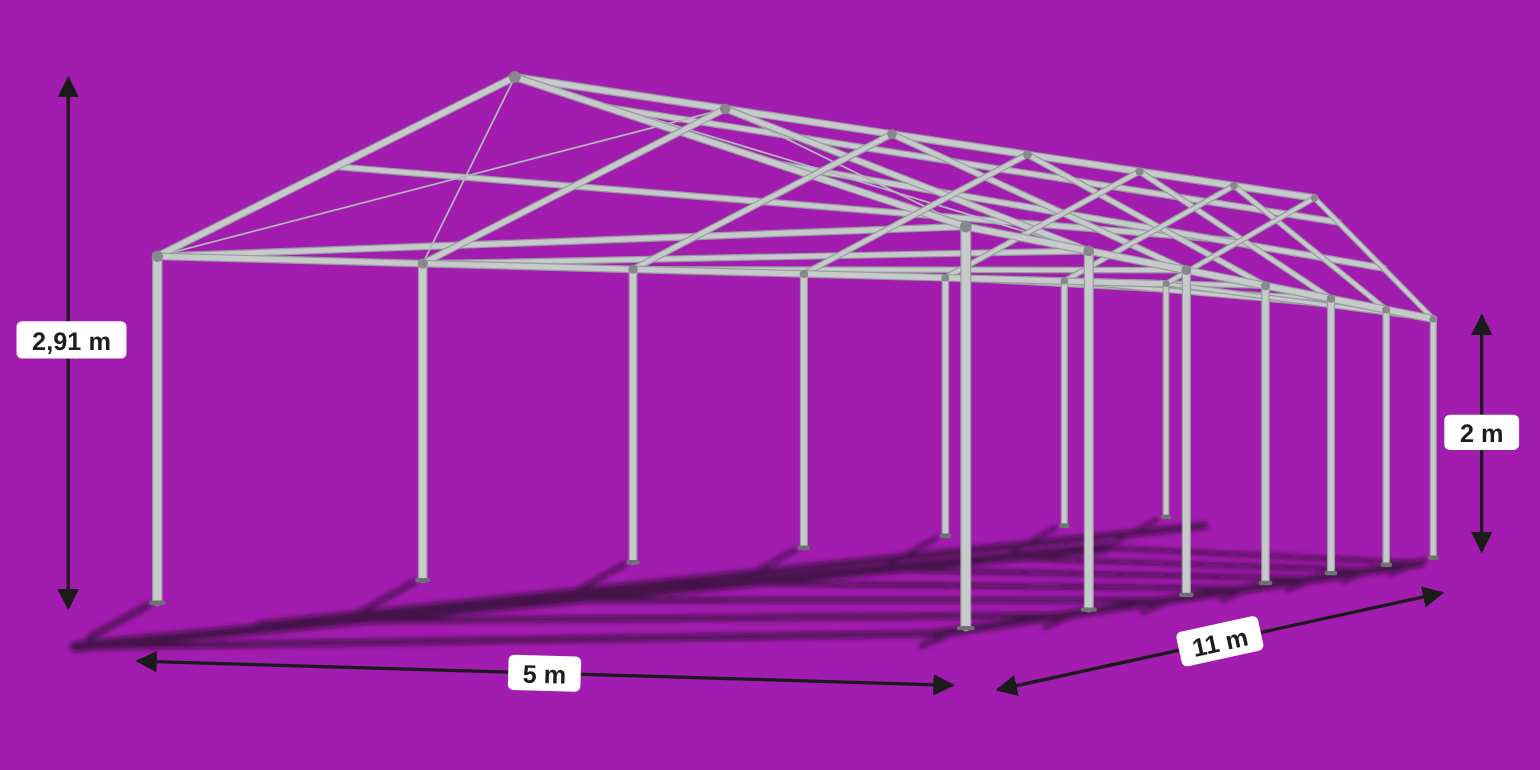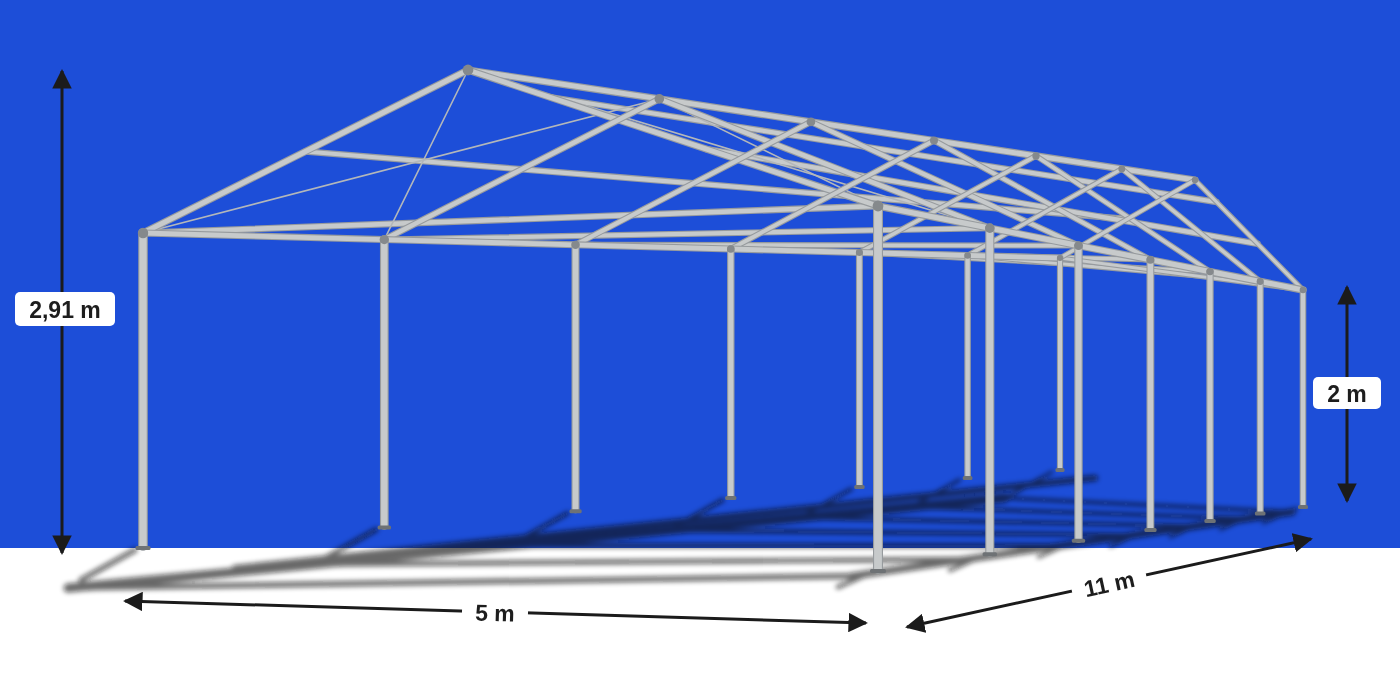--- a/index.html
+++ b/index.html
@@ -1,16 +1,16 @@
 <!DOCTYPE html>
 <html><head>
 <meta charset="utf-8">
 <style>
   html,body{margin:0;padding:0;background:#ffffff;width:1400px;height:700px;overflow:hidden;}
-  .stage{position:relative;width:1400px;height:548px;background:#1d4ed8;}
+  .stage{position:relative;width:1400px;height:700px;background:#a21caf;}
   svg{display:block;}
   #dims line{stroke:#1b1b1b;stroke-width:3;fill:none;}
   #dims rect{fill:#ffffff;}
   #dims text{font-family:"Liberation Sans",sans-serif;font-weight:bold;font-size:23px;
              fill:#1d1d1d;text-anchor:middle;dominant-baseline:central;}
 </style>
 </head>
 <body>
 
 <div class="stage">

